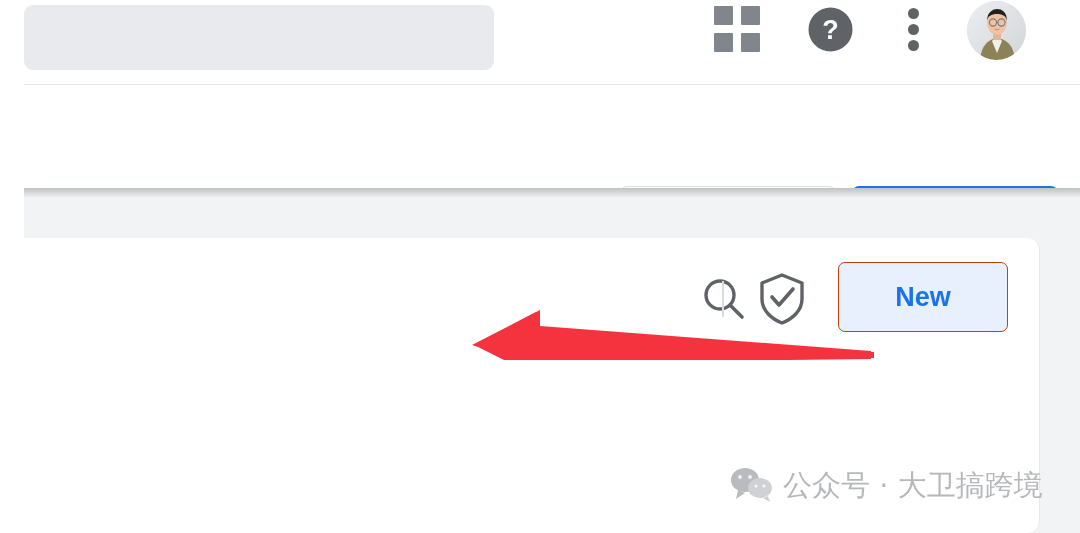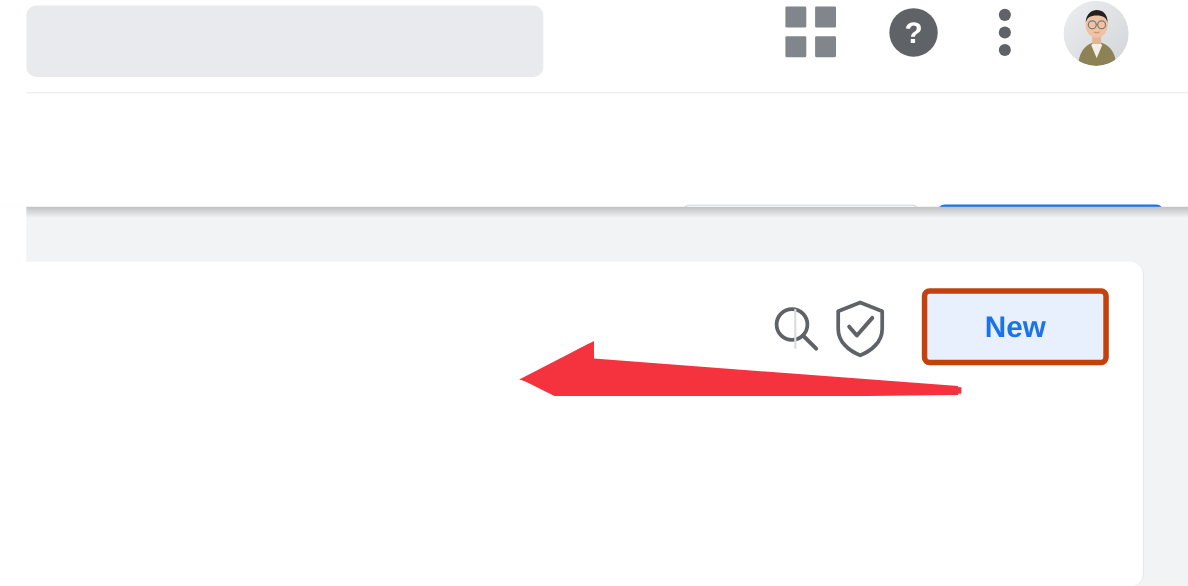--- a/index.html
+++ b/index.html
@@ -117,21 +117,21 @@
 
   
   #search-icon-btn { position: absolute; left: 695px; top: 270px; width: 58px; height: 58px; }
   #toolbar-divider {
     position: absolute; left: 722px; top: 281px; width: 2px; height: 36px;
     background: #dadce0;
   }
   #shield-btn { position: absolute; left: 752px; top: 268px; width: 60px; height: 60px; }
   #new-btn {
     position: absolute; left: 838px; top: 262px; width: 170px; height: 70px;
-    background: #e8f0fe; border: 5px solid #c2410c; border-radius: 7px;
+    background: #e8f0fe; border: 1px solid #c2410c; border-radius: 7px;
     color: #1a73e8; font-size: 27px; font-weight: bold;
     display: flex; align-items: center; justify-content: center;
   }
 
   
   #arrow-annotation {
     position: absolute; left: 466px; top: 298px; width: 410px; height: 62px;
     pointer-events: none;
   }
 
@@ -253,14 +253,29 @@
   <div id="new-btn">New</div>
 
   <div id="arrow-annotation">
     <svg viewBox="0 0 410 62" width="410" height="62">
       <path d="M408 54 L62 42 L70 14 L6 47 L60 62 L58 42 L408 60 Z" fill="#f5333f"></path>
       <path d="M405 57 L75 32 L71 15 L8 47 L62 61 L60 45 L406 60 Z" fill="#f5333f"></path>
       <polygon points="8,47 74,12 74,28 405,53 405,61 74,65 74,80" fill="#f5333f"></polygon>
     </svg>
   </div>
 
+  <div id="watermark">
+    <span>
+      <svg viewBox="0 0 44 36" width="44" height="36">
+        <ellipse cx="15" cy="14" rx="14" ry="12" fill="#b9bbbe"></ellipse>
+        <polygon points="8,24 6,33 15,27" fill="#b9bbbe"></polygon>
+        <circle cx="10" cy="11" r="1.9" fill="#f1f3f4"></circle>
+        <circle cx="20" cy="11" r="1.9" fill="#f1f3f4"></circle>
+        <ellipse cx="30" cy="22" rx="12" ry="10" fill="#cfd1d4"></ellipse>
+        <polygon points="38,30 40,36 33,32" fill="#cfd1d4"></polygon>
+        <circle cx="26" cy="20" r="1.6" fill="#f7f8f9"></circle>
+        <circle cx="34" cy="20" r="1.6" fill="#f7f8f9"></circle>
+      </svg>
+    </span>
+    <span id="watermark-text">公众号 · 大卫搞跨境</span>
+  </div>
 
 </div>
 
 </body></html>

